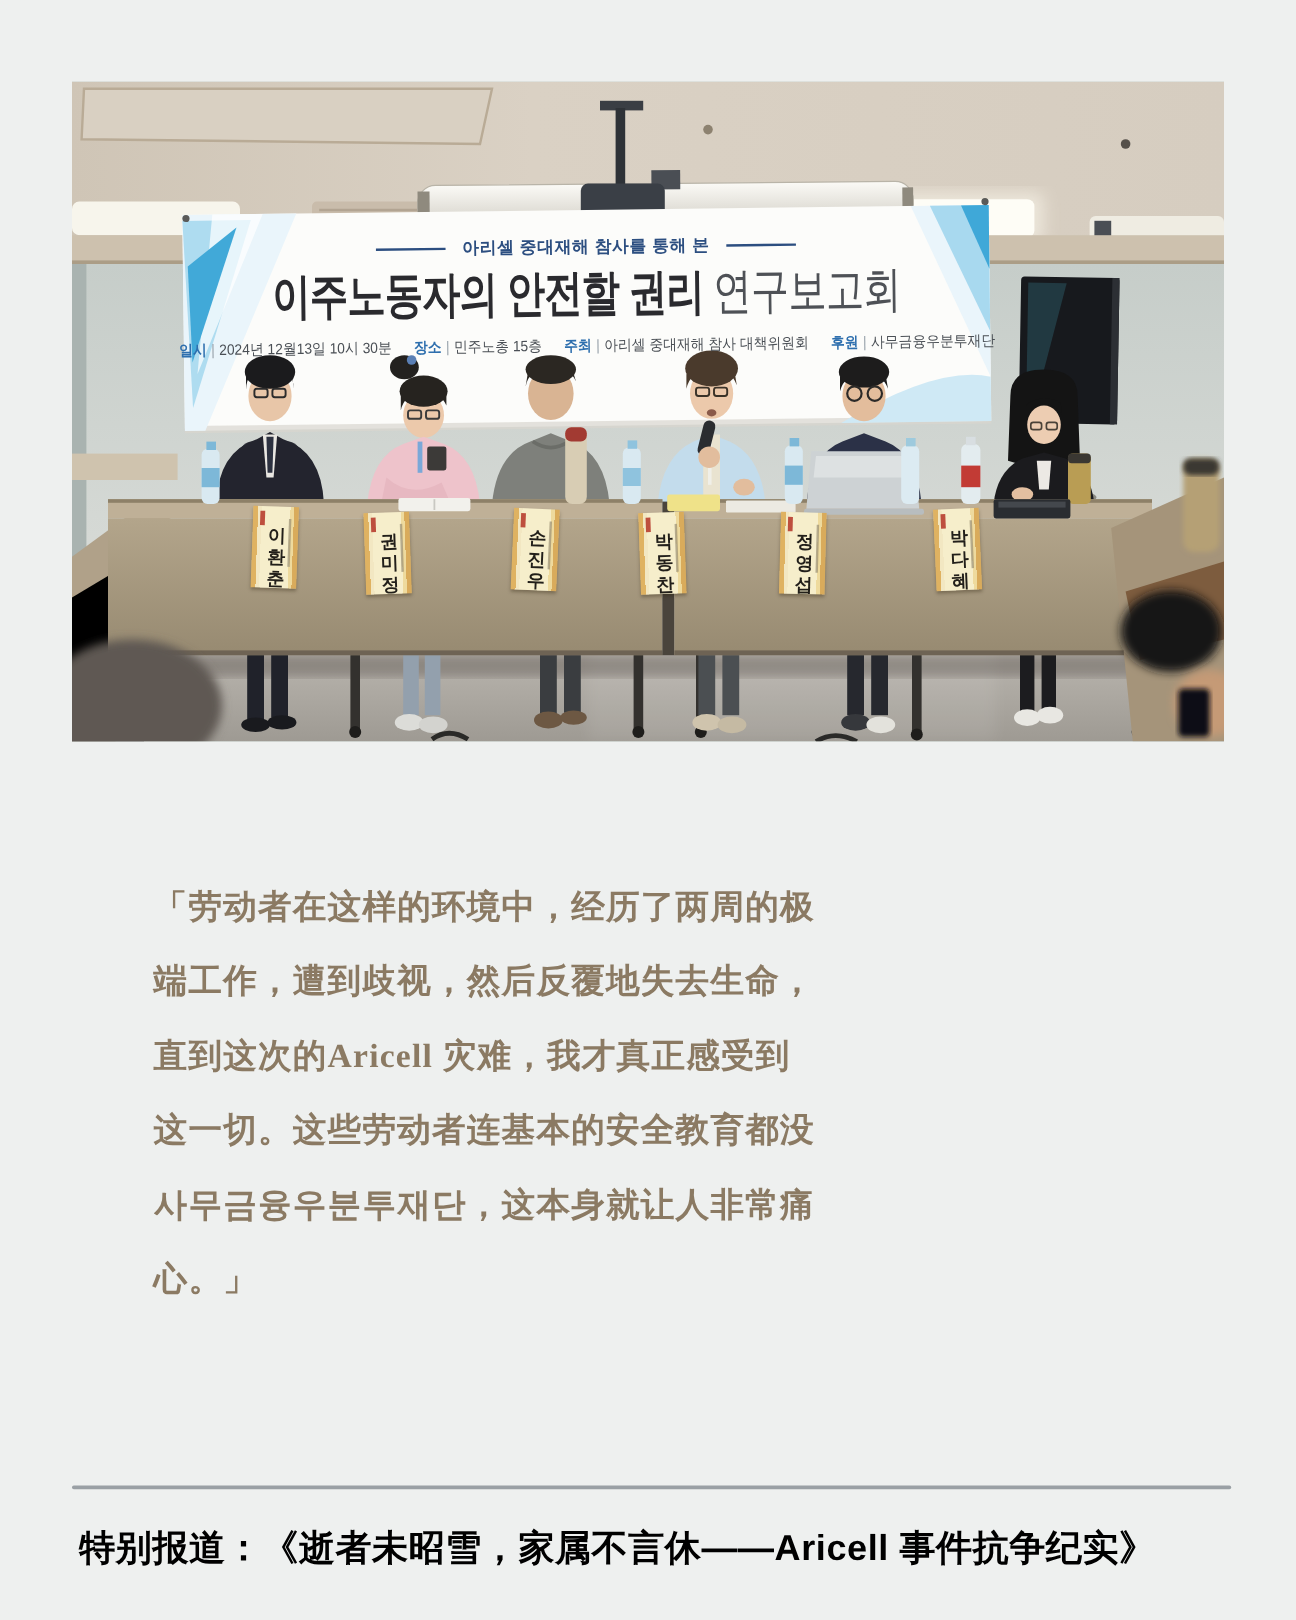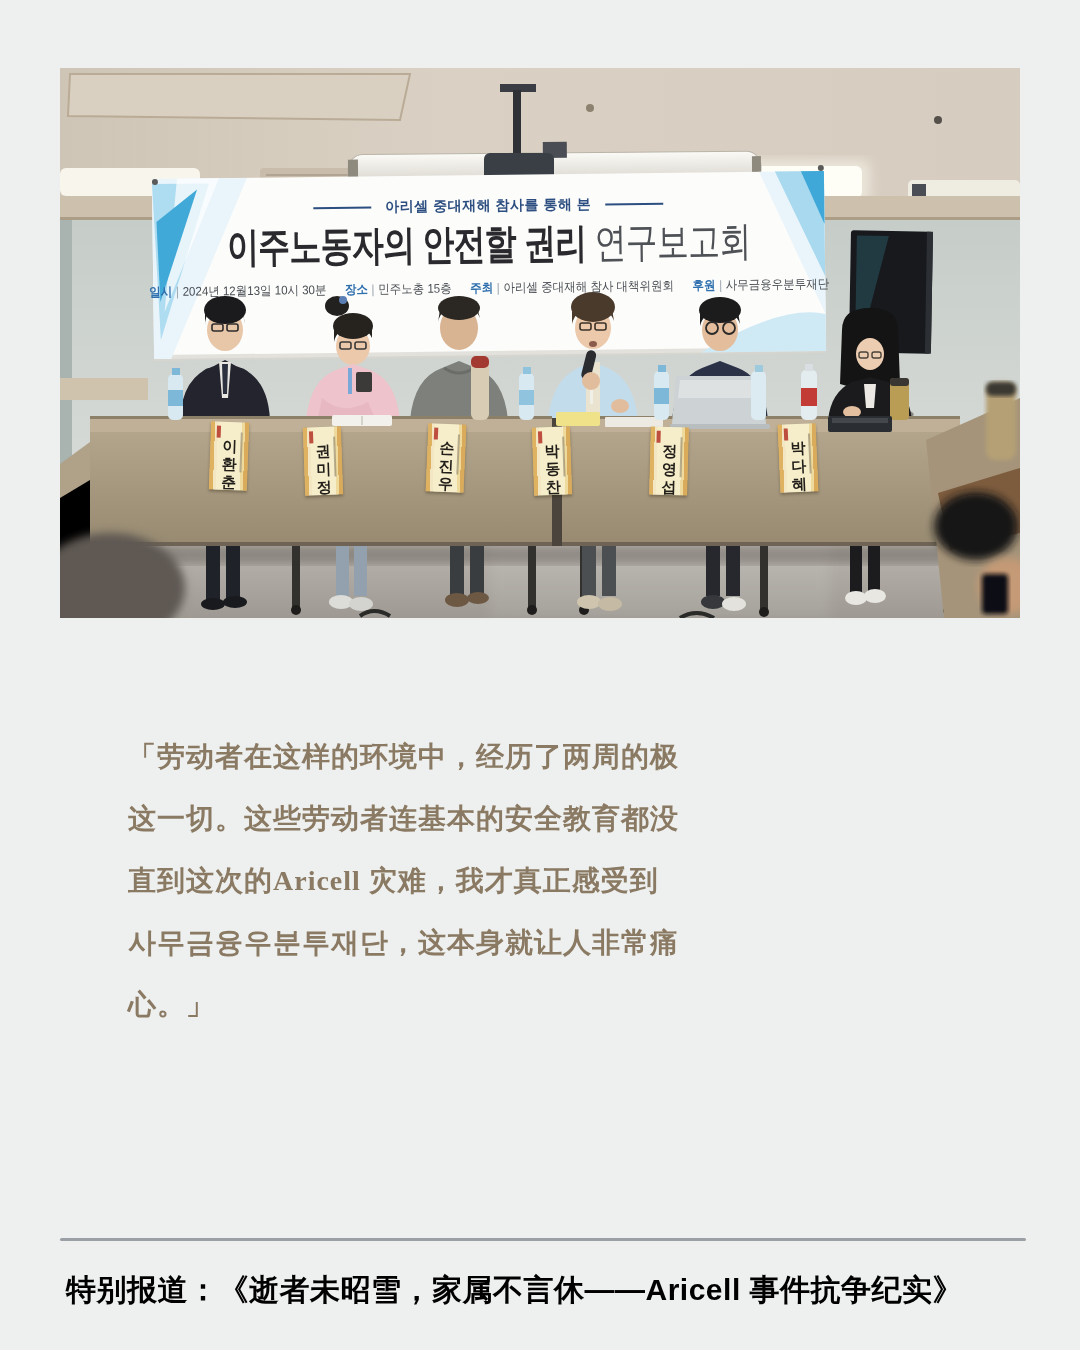--- a/index.html
+++ b/index.html
@@ -388,22 +388,23 @@
     </div>
     <div class="namecard" style="left:719px;top:356px;transform:rotate(-2.5deg)">
       <span class="nc-red"></span>
       <span class="nc-name">박다혜</span>
       <span class="nc-side"></span>
     </div>
   </div>
 
   <div class="quote">
     <div class="qline">「劳动者在这样的环境中，经历了两周的极</div>
+    <div class="qline">端工作，遭到歧视，然后反覆地失去生命，</div>
+    <div class="qline">直到这次的Aricell 灾难，我才真正感受到</div>
     <div class="qline">这一切。这些劳动者连基本的安全教育都没</div>
-    <div class="qline">直到这次的Aricell 灾难，我才真正感受到</div>
     <div class="qline">사무금융우분투재단，这本身就让人非常痛</div>
     <div class="qline">心。」</div>
   </div>
 
   <div class="divider"></div>
   <div class="footer">特别报道：《逝者未昭雪，家属不言休——Aricell 事件抗争纪实》</div>
 
 </div>
 
 </body></html>

